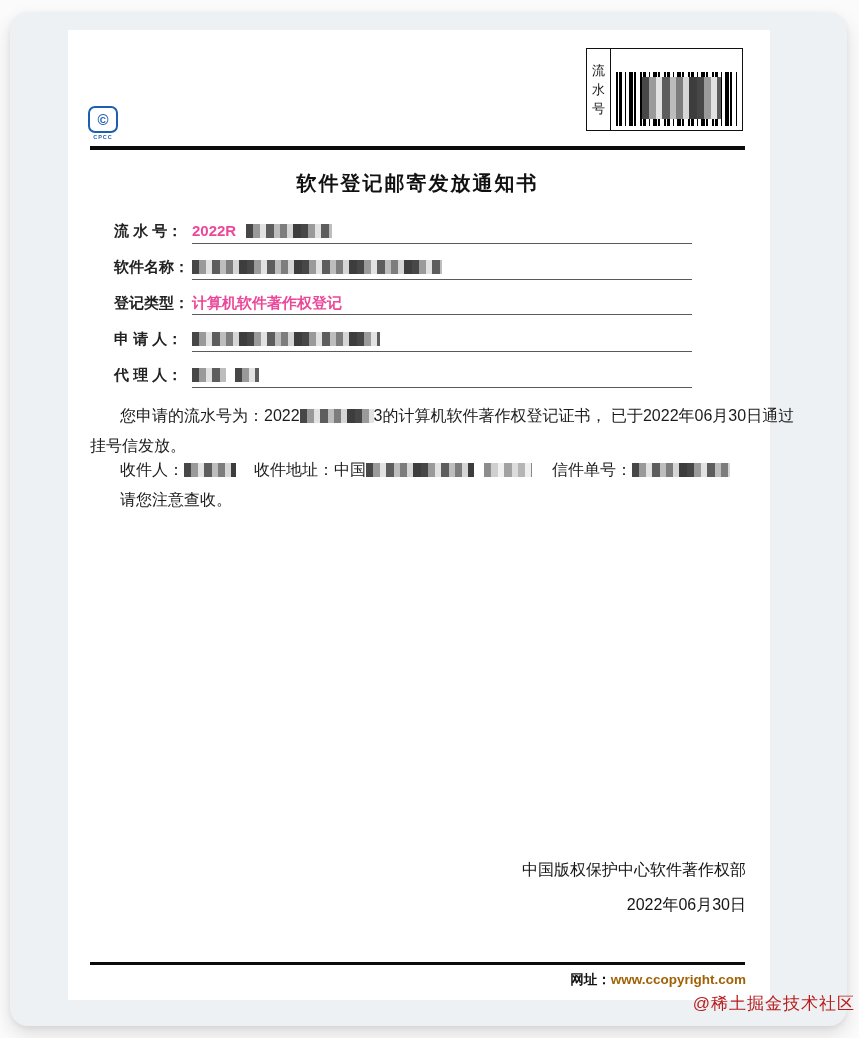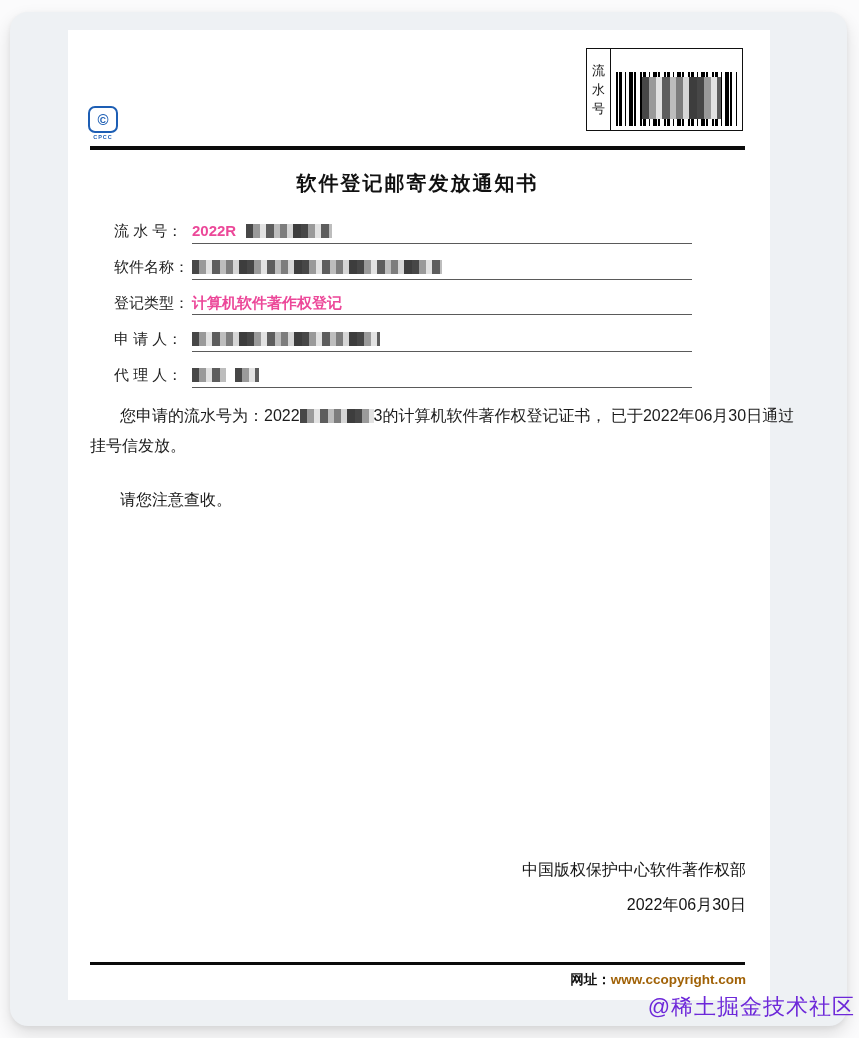--- a/index.html
+++ b/index.html
@@ -35,21 +35,21 @@
 
   
   .rule-top{position:absolute;left:22px;top:116px;width:655px;height:4px;background:#0b0b0b;}
   .rule-bottom{position:absolute;left:22px;top:932px;width:655px;height:3px;background:#0b0b0b;}
 
   
   .doc-title{position:absolute;left:22px;top:140px;width:655px;text-align:center;
              font-size:20px;font-weight:bold;letter-spacing:2px;color:#111;}
 
   
-  .f-label{position:absolute;left:46px;font-size:15px;font-weight:normal;color:#222;white-space:nowrap;}
+  .f-label{position:absolute;left:46px;font-size:15px;font-weight:bold;color:#222;white-space:nowrap;}
   .f-value{position:absolute;left:124px;font-size:15px;font-weight:bold;color:#ec4899;white-space:nowrap;}
   .f-line{position:absolute;left:124px;width:500px;border-bottom:1.5px solid #5a5a5a;}
   .lt1{top:192px}.lt2{top:228px}.lt3{top:264px}.lt4{top:300px}.lt5{top:336px}
   .ul1{top:197px}.ul2{top:233px}.ul3{top:268px}.ul4{top:305px}.ul5{top:341px}
   .f-line{height:16px;}
 
   
   .mosaic{display:inline-block;height:14px;vertical-align:-2px;
     background-image:
       repeating-linear-gradient(90deg,#474747 0 7px,#9a9a9a 7px 14px,#e2e2e2 14px 20px,#5d5d5d 20px 28px,
@@ -69,21 +69,21 @@
   .bl3{left:52px;top:430px;}
   .bl4{left:52px;top:460px;}
 
   
   .sig-org{position:absolute;right:24px;top:830px;font-size:16px;color:#141414;}
   .sig-date{position:absolute;right:24px;top:865px;font-size:16px;color:#141414;}
   .weblink-row{position:absolute;right:24px;top:941px;font-size:13.5px;}
   .weblink-row .lbl{color:#111;font-weight:bold;}
   .weblink-row a{color:#a16207;text-decoration:none;font-weight:bold;}
 
-  .watermark{position:absolute;right:4px;top:992px;font-size:22px;color:#6d28d9;letter-spacing:1px;}
+  .watermark{position:absolute;right:4px;top:992px;font-size:17px;color:#b91c1c;letter-spacing:1px;}
 </style>
 </head>
 <body>
 
 <div class="stage">
   <div class="card"></div>
 
   <div class="page">
 
     <div class="logo">
@@ -138,20 +138,23 @@
       <span class="mosaic" style="width:34px;"></span>
       <span class="mosaic" style="width:24px;margin-left:5px;"></span>
     </div>
     <div class="f-line ul5"></div>
 
     <div class="body-line bl1">
       <span>您申请的流水号为：2022</span><span class="mosaic" style="width:74px;"></span><span>3的计算机软件著作权登记证书，  已于2022年06月30日通过</span>
     </div>
     <div class="body-line bl2">挂号信发放。</div>
 
+    <div class="body-line bl3">
+      <span>收件人：</span><span class="mosaic" style="width:52px;"></span><span style="display:inline-block;width:18px;"></span><span>收件地址：中国</span><span class="mosaic" style="width:108px;"></span><span class="mosaic mosaic--light" style="width:48px;margin-left:10px;"></span><span style="display:inline-block;width:20px;"></span><span>信件单号：</span><span class="mosaic" style="width:98px;"></span>
+    </div>
     <div class="body-line bl4">请您注意查收。</div>
 
     <div class="sig-org">中国版权保护中心软件著作权部</div>
     <div class="sig-date">2022年06月30日</div>
 
     <div class="rule-bottom"></div>
 
     <div class="weblink-row">
       <span class="lbl">网址：</span><a href="#">www.ccopyright.com</a>
     </div>

